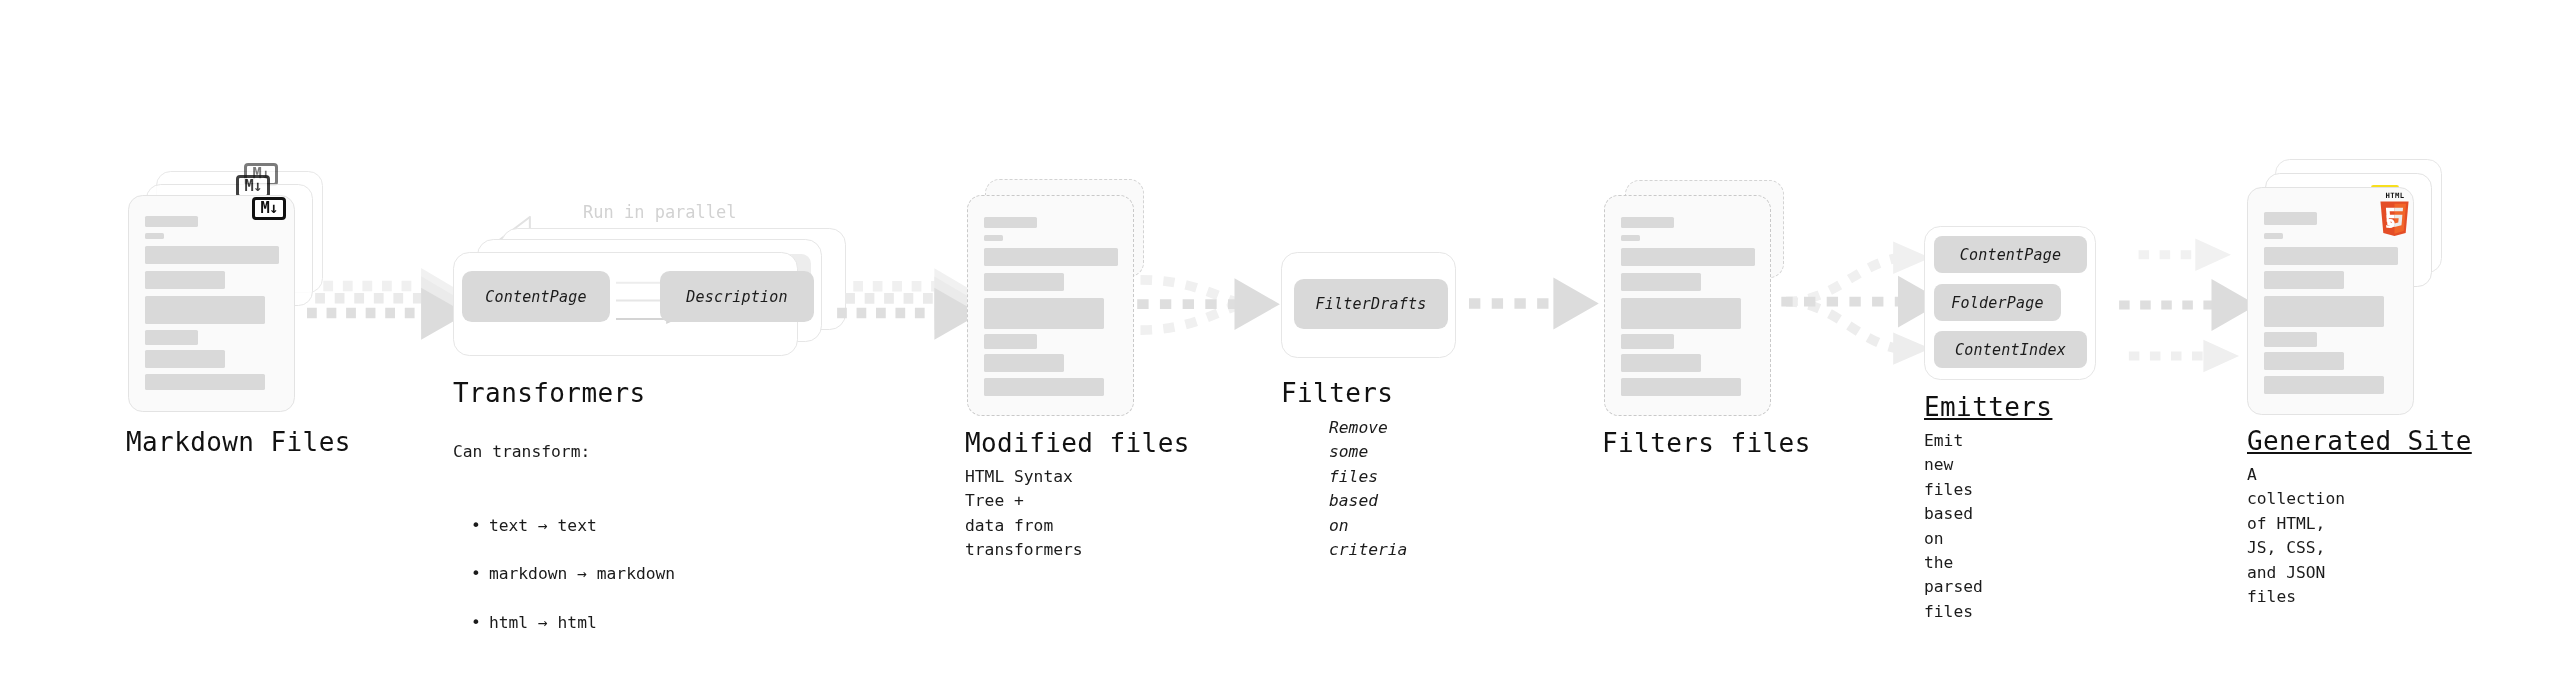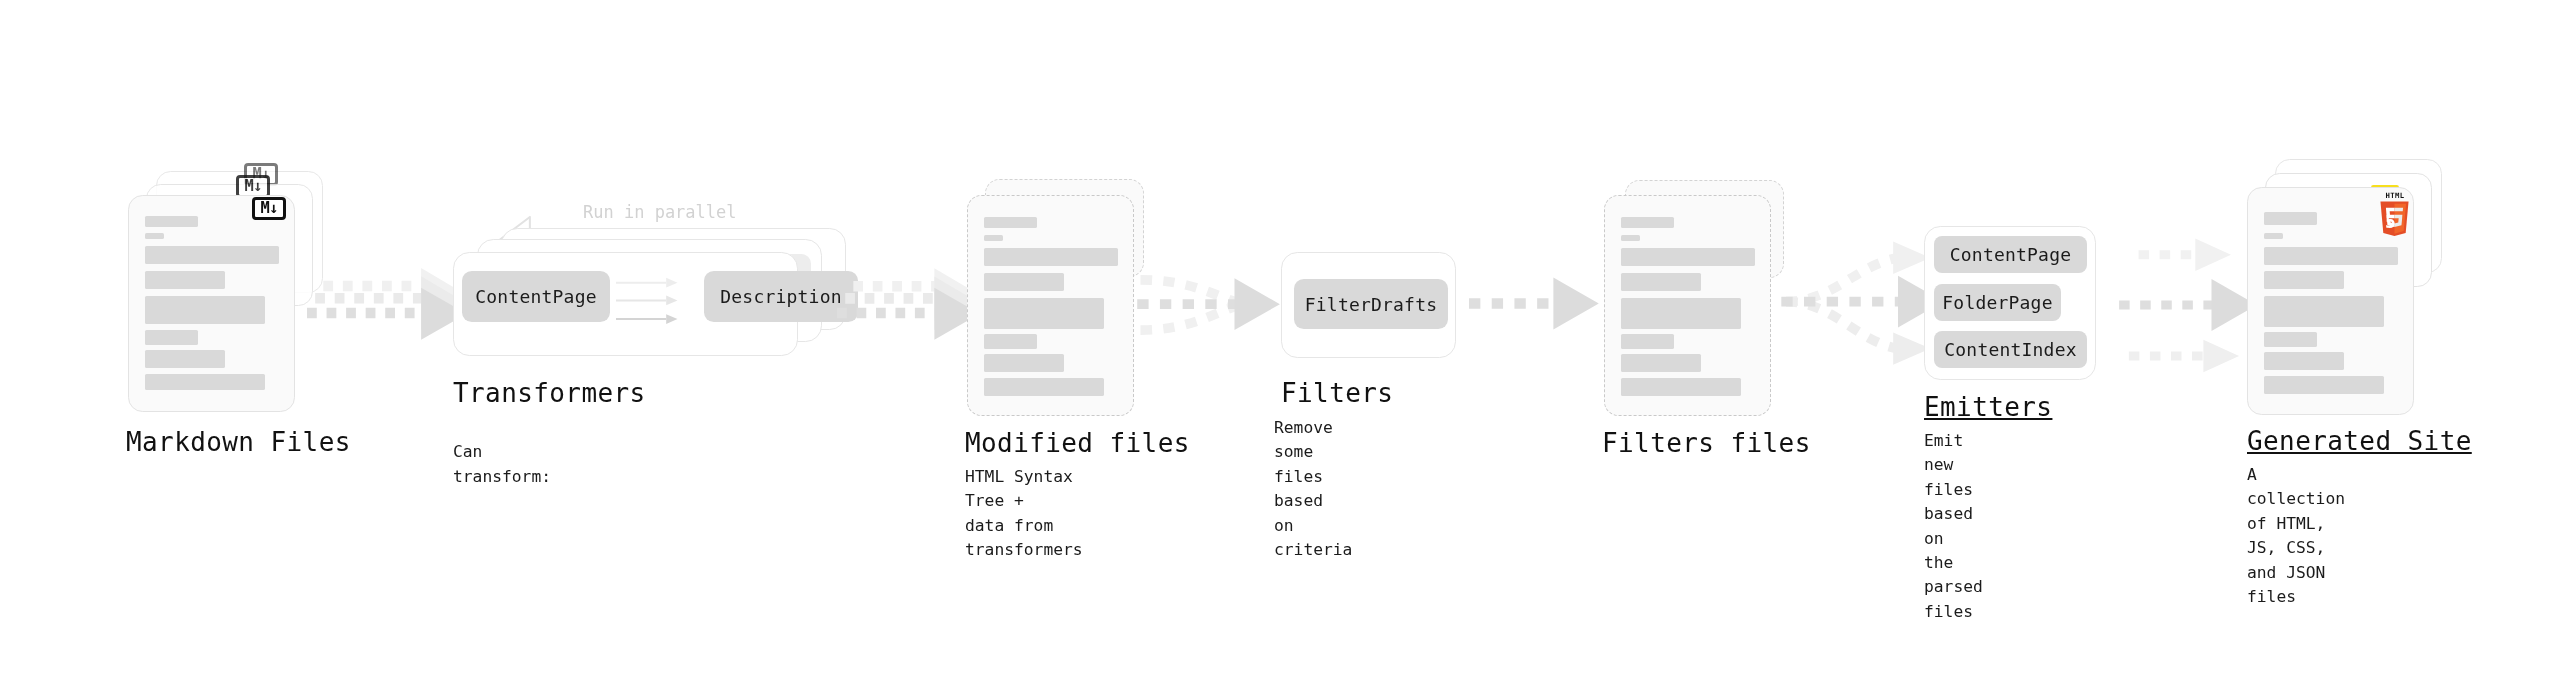--- a/index.html
+++ b/index.html
@@ -97,24 +97,25 @@
   }
   .procbox.layer { background: #ffffff; }
 
   .pill {
     position: absolute;
     border-radius: 9.8px;
     background: #d9d9d9;
     display: flex;
     align-items: center;
     justify-content: center;
-    font-size: 18px;
+    font-size: 15px;
     color: #1b1b1b;
     letter-spacing: 0.2px;
     box-sizing: border-box;
+    font-style: italic;
   }
   .pill.l2 { background: #ededed; }
   .pill.l3 { background: #f4f4f4; }
 
   
   .title {
     position: absolute;
     font-size: 26px;
     letter-spacing: 0.4px;
     color: #111;
@@ -211,28 +212,33 @@
         <line x1="0" y1="30" x2="62" y2="30" stroke="#e6e6e6"></line>
         <polygon points="62,24 76,30 62,36" fill="#e6e6e6"></polygon>
         <line x1="0" y1="53" x2="62" y2="53" stroke="#d4d4d4"></line>
         <polygon points="62,47 76,53 62,59" fill="#d4d4d4"></polygon>
       </g>
     </svg>
 
     <div class="pill" style="left:462px; top:271px; width:148px; height:51px;">
       <span>ContentPage</span>
     </div>
-    <div class="pill" style="left:660px; top:271px; width:154px; height:51px;margin-left:44px;">
+    <div class="pill" style="left:660px; top:271px; width:154px; height:51px;">
       <span>Description</span>
     </div>
 
     <div class="title" style="left:453px; top:378px;">Transformers</div>
 
     <div class="desc" style="left:453px; top:416px;">
       <div>Can transform:</div>
+      <ul>
+        <li>text → text</li>
+        <li>markdown → markdown</li>
+        <li>html → html</li>
+      </ul>
     </div>
   </div>
 
   <svg class="abs" style="left:829px; top:268px; width:154px; height:98px;" viewBox="0 0 190 120" width="154" height="98">
     <g stroke-dasharray="12 12" stroke-width="13" fill="none">
       <line x1="30" y1="22" x2="140" y2="22" stroke="#f0f0f0"></line>
       <line x1="20" y1="37" x2="140" y2="37" stroke="#eaeaea"></line>
       <line x1="10" y1="55" x2="140" y2="55" stroke="#dedede"></line>
     </g>
     <polygon points="130,0  186,33 130,66" fill="#f1f1f1"></polygon>
@@ -269,21 +275,21 @@
     <polygon points="124,22 180,54 124,86" fill="#dcdcdc"></polygon>
   </svg>
 
   <div class="abs">
     <div class="procbox" style="left:1281px; top:252px; width:175px; height:106px;"></div>
     <div class="pill" style="left:1294px; top:279px; width:154px; height:50px;">
       <span>FilterDrafts</span>
     </div>
 
     <div class="title" style="left:1281px; top:378px;text-align:center;">Filters</div>
-    <div class="desc" style="left:1274px; top:416px;">Remove some files based
+    <div class="desc" style="left:1329px; top:416px;font-style:italic;">Remove some files based
 on criteria</div>
   </div>
 
   <svg class="abs" style="left:1469px; top:288px; width:146px; height:49px;" viewBox="0 0 180 60" width="146" height="49">
     <line x1="0" y1="19" x2="108" y2="19" stroke="#dedede" stroke-width="13" stroke-dasharray="14 14"></line>
     <polygon points="104,-13 160,19 104,51" fill="#dcdcdc"></polygon>
   </svg>
 
   <div class="abs">
 

